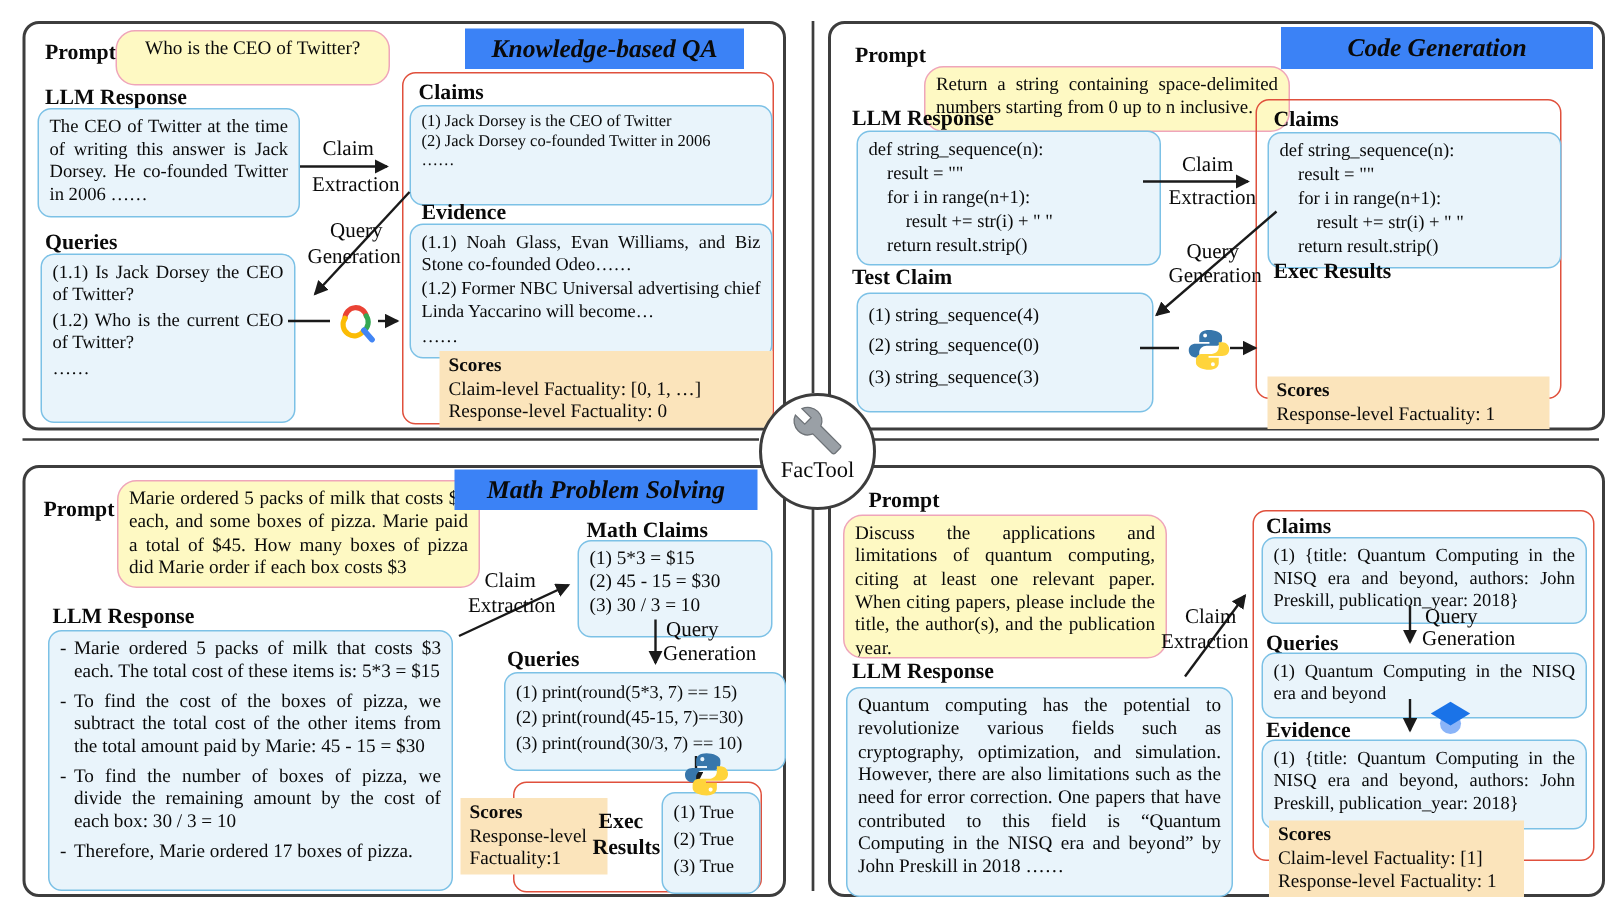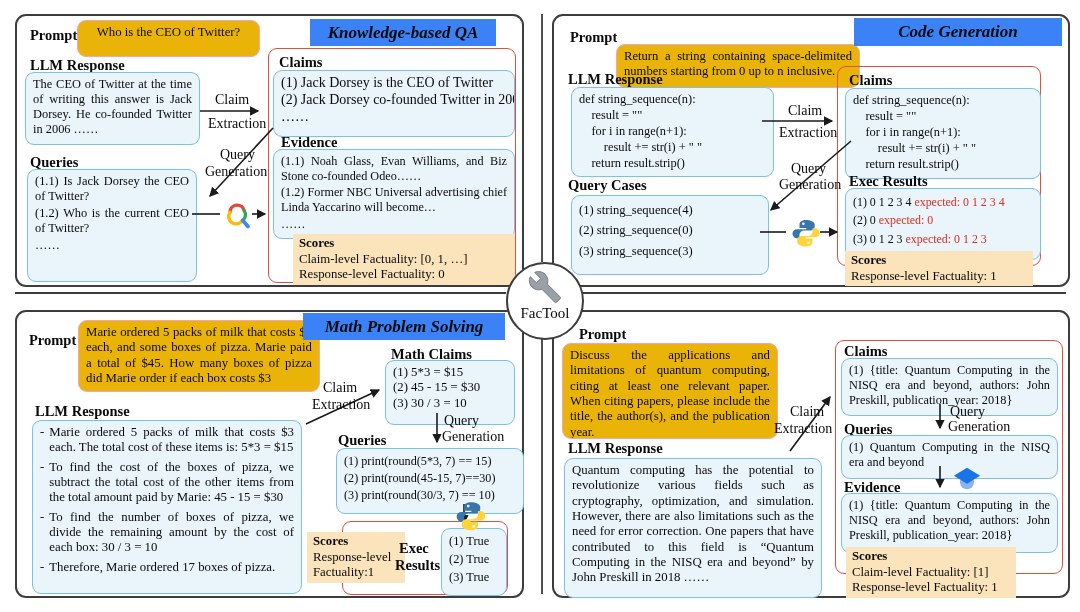--- a/index.html
+++ b/index.html
@@ -2,21 +2,21 @@
 <html><head>
 <meta charset="utf-8">
 <style>
   html,body{margin:0;padding:0;background:#ffffff;}
   .canvas{position:relative;width:1080px;height:612px;background:#fff;overflow:hidden;
           font-family:"Liberation Serif",serif;color:#0a0a0a;}
   .panel{position:absolute;border:2px solid #3d3d3d;border-radius:11px;background:#fff;}
   .lbl{position:absolute;font-weight:bold;font-size:14.5px;white-space:nowrap;}
   .box{position:absolute;border:1.4px solid #7cc1e6;background:#e9f4fb;border-radius:9px;
        padding:4px 7px;font-size:12.8px;line-height:1.2;overflow:hidden;}
-  .pinkbox{border-color:#efa5ba;background:#eab308;}
+  .pinkbox{border-color:#efa5ba;background:#fef9c3;border-radius:13px;}
   .redwrap{position:absolute;border:1.6px solid #e0503c;border-radius:9px;}
   .scores{position:absolute;background:#fbe4bb;padding:2px 6px;font-size:12.8px;line-height:1.22;z-index:6;}
   .scores .sl{font-weight:bold;}
   .title{position:absolute;background:#3b82f6;font-style:italic;font-weight:bold;font-size:17px;
          display:flex;align-items:center;justify-content:center;white-space:nowrap;}
   .flowlbl{position:absolute;font-size:14px;white-space:nowrap;z-index:5;}
   .jtext{text-align:justify;}
   .row{white-space:nowrap;}
   .codeline{white-space:pre;font-size:12.4px;line-height:1.28;}
   .qitem{text-align:justify;margin-bottom:2px;}
@@ -53,21 +53,21 @@
       <div class="qitem">……</div>
     </div>
 
     <div class="flowlbl" style="left:198px;top:76px;">Claim</div>
     <div class="flowlbl" style="left:191px;top:100px;">Extraction</div>
     <div class="flowlbl" style="left:203px;top:131px;">Query</div>
     <div class="flowlbl" style="left:188px;top:148px;">Generation</div>
 
     <div class="redwrap" style="left:251px;top:32px;width:246px;height:233px;">
       <div class="lbl" style="left:10px;top:5px;">Claims</div>
-      <div class="box" style="left:4px;top:21px;width:226px;height:57px;font-size:14px;">
+      <div class="box" style="left:4px;top:21px;width:226px;height:57px;font-size:11px;">
         <div class="row">(1) Jack Dorsey is the CEO of Twitter</div>
         <div class="row">(2) Jack Dorsey co-founded Twitter in 2006</div>
         <div class="row">……</div>
       </div>
       <div class="lbl" style="left:12px;top:85px;">Evidence</div>
       <div class="box" style="left:4px;top:100px;width:226px;height:80px;font-size:12.2px;">
         <div class="qitem">(1.1) Noah Glass, Evan Williams, and Biz Stone co-founded Odeo……</div>
         <div class="qitem">(1.2) Former NBC Universal advertising chief Linda Yaccarino will become…</div>
         <div class="qitem">……</div>
       </div>
@@ -95,21 +95,21 @@
 
     <div class="lbl" style="left:14px;top:55px;">LLM Response</div>
     <div class="box" style="left:17px;top:71px;width:187px;height:80px;">
       <div class="codeline">def string_sequence(n):</div>
       <div class="codeline">    result = ""</div>
       <div class="codeline">    for i in range(n+1):</div>
       <div class="codeline">        result += str(i) + " "</div>
       <div class="codeline">    return result.strip()</div>
     </div>
 
-    <div class="lbl" style="left:14px;top:161px;">Query Cases</div>
+    <div class="lbl" style="left:14px;top:161px;">Test Claim</div>
     <div class="box" style="left:17px;top:179px;width:182px;height:70px;font-size:12.6px;line-height:1.62;">
       <div class="row">(1) string_sequence(4)</div>
       <div class="row">(2) string_sequence(0)</div>
       <div class="row">(3) string_sequence(3)</div>
     </div>
 
     <div class="flowlbl" style="left:234px;top:87px;">Claim</div>
     <div class="flowlbl" style="left:225px;top:109px;">Extraction</div>
     <div class="flowlbl" style="left:237px;top:145px;">Query</div>
     <div class="flowlbl" style="left:225px;top:161px;">Generation</div>
@@ -117,25 +117,20 @@
     <div class="redwrap" style="left:283px;top:50px;width:202px;height:198px;">
       <div class="lbl" style="left:11px;top:5px;">Claims</div>
       <div class="box" style="left:7px;top:21px;width:180px;height:81px;">
         <div class="codeline">def string_sequence(n):</div>
         <div class="codeline">    result = ""</div>
         <div class="codeline">    for i in range(n+1):</div>
         <div class="codeline">        result += str(i) + " "</div>
         <div class="codeline">    return result.strip()</div>
       </div>
       <div class="lbl" style="left:11px;top:106px;">Exec Results</div>
-      <div class="box" style="left:7px;top:121px;width:180px;height:62px;font-size:11.9px;line-height:1.55;">
-        <div class="row"><span>(1) 0 1 2 3 4 </span><span class="redtxt">expected: 0 1 2 3 4</span></div>
-        <div class="row"><span>(2) 0 </span><span class="redtxt">expected: 0</span></div>
-        <div class="row"><span>(3) 0 1 2 3 </span><span class="redtxt">expected: 0 1 2 3</span></div>
-      </div>
     </div>
 
     <div class="scores" style="left:291px;top:235px;width:176px;">
       <div class="sl">Scores</div>
       <div>Response-level Factuality: 1</div>
     </div>
 
     <div class="icon" style="left:236px;top:201px;width:32px;height:32px;">
       <svg width="32" height="32" viewBox="0 0 32 32">
         <path fill="#3776ab" d="M16 3c-4 0-6.5 1.7-6.5 4.5V11h6.8v1.2H7.2C4.3 12.2 2.5 14 2.5 16.5s1.8 4.8 4.7 4.8h2.3v-3.2c0-2.6 2.2-4.6 4.8-4.6h6.4c2.3 0 4-1.8 4-4V7.5C24.7 4.7 20 3 16 3zm-2.6 2.4a1.3 1.3 0 1 1 0 2.6 1.3 1.3 0 0 1 0-2.6z"></path>

